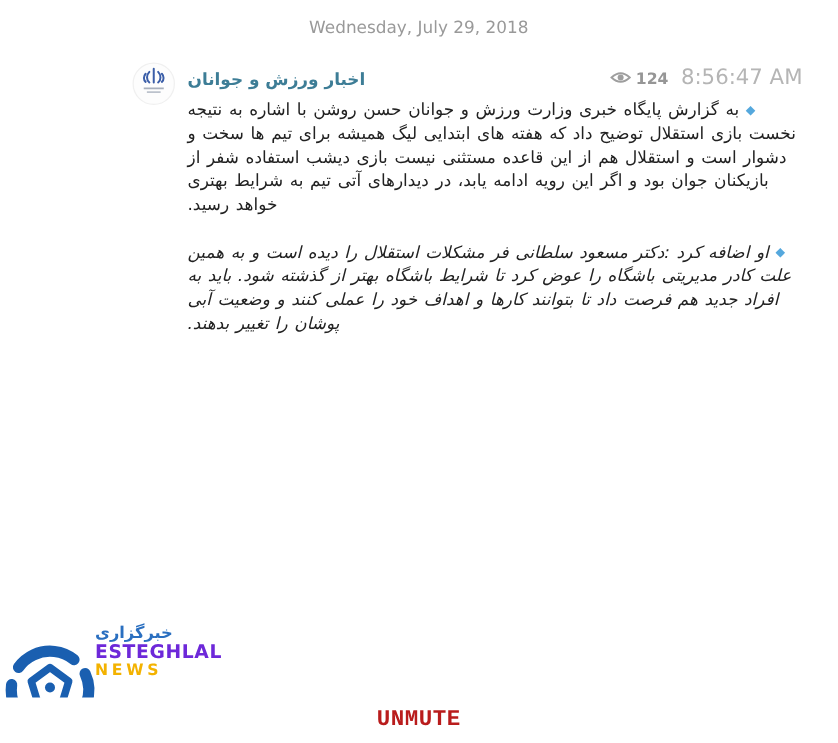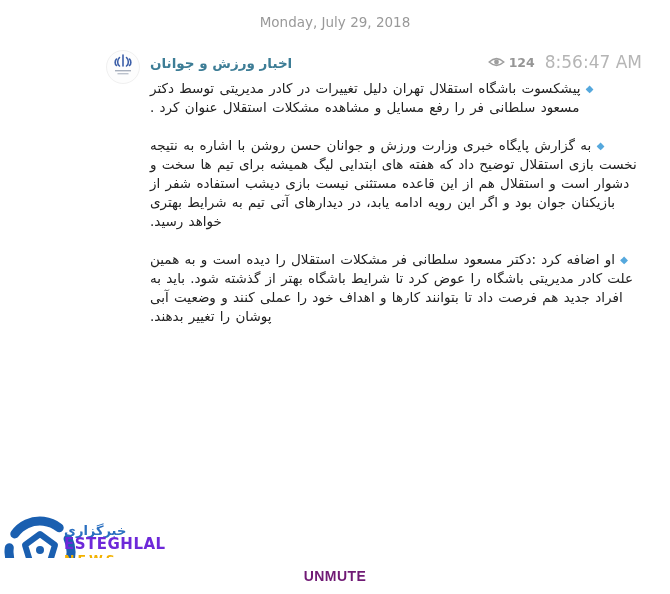--- a/index.html
+++ b/index.html
@@ -39,48 +39,48 @@
   .eye-icon svg{display:block;}
   
   .msg-text{margin-top:9px;width:487px;}
   .para{
     direction:rtl;            
     text-align:left;          
     unicode-bidi:plaintext;
     font-size:13.5px;line-height:19px;color:#222222;
     margin:0 0 19px 0;word-spacing:1px;
   }
-  .para:last-child{margin-bottom:0;}
+  .para:last-child{margin-bottom:0;font-style:italic;}
   .diamond{color:#55a8dd;font-size:10px;vertical-align:1px;letter-spacing:2px;}
   
   .watermark{
     position:absolute;left:2px;bottom:4px;
-    display:flex;align-items:center;gap:0;user-select:none;
+    display:flex;gap:12px;user-select:none;
   }
   .wm-ball{width:76px;height:76px;}
   .wm-text{display:flex;flex-direction:column;line-height:1.05;margin-left:-14px;margin-top:-14px;}
   .wm-fa{color:#2a6fc0;font-weight:bold;font-size:13px;direction:rtl;text-align:left;}
   .wm-en1{color:#6d28d9;font-weight:bold;font-size:15px;letter-spacing:0.5px;}
   .wm-en2{color:#f3b200;font-weight:bold;font-size:12.5px;letter-spacing:3px;}
   
   .footer{
     position:absolute;bottom:0;left:0;width:100%;height:36px;
     display:flex;align-items:center;justify-content:center;background:#ffffff;
   }
   .unmute-btn{
     background:none;border:none;cursor:pointer;
-    color:#701a75;font-weight:bold;font-size:14px;letter-spacing:0.4px;
-    font-family:Liberation Sans, sans-serif;
+    color:#b91c1c;font-weight:bold;font-size:18px;letter-spacing:0.4px;
+    font-family:Liberation Mono, monospace;
   }
 </style>
 </head>
 <body>
 
 <div class="date-header">
-  <span>Monday, July 29, 2018</span>
+  <span>Wednesday, July 29, 2018</span>
 </div>
 
 <div class="message">
   <div class="avatar">
     <span>
       <svg width="30" height="30" viewBox="0 0 30 30">
         <g stroke="#3b5ea8" stroke-width="1.6" fill="none" stroke-linecap="round">
           <path d="M15 5 v11"></path>
           <path d="M11.5 7.5 c-2.5 2.5 -2.5 6.5 0 8.5"></path>
           <path d="M18.5 7.5 c2.5 2.5 2.5 6.5 0 8.5"></path>
@@ -103,21 +103,20 @@
               <path d="M1.2 6 Q8.5 -0.8 15.8 6 Q8.5 12.8 1.2 6 Z" fill="none" stroke="#9e9e9e" stroke-width="1.5"></path>
               <circle cx="8.5" cy="6" r="2.4" fill="#9e9e9e"></circle>
             </svg>
           </span>
           <span class="views">124</span>
         </span>
         <span class="time">8:56:47 AM</span>
       </span>
     </div>
     <div class="msg-text">
-        <div class="para"><span class="diamond">◆</span> پیشکسوت باشگاه استقلال تهران دلیل تغییرات در کادر مدیریتی توسط دکتر مسعود سلطانی فر را رفع مسایل و مشاهده مشکلات استقلال عنوان کرد .</div>
         <div class="para"><span class="diamond">◆</span> به گزارش پایگاه خبری وزارت ورزش و جوانان حسن روشن با اشاره به نتیجه نخست بازی استقلال توضیح داد که هفته های ابتدایی لیگ همیشه برای تیم ها سخت و دشوار است و استقلال هم از این قاعده مستثنی نیست بازی دیشب استفاده شفر از بازیکنان جوان بود و اگر این رویه ادامه یابد، در دیدارهای آتی تیم به شرایط بهتری خواهد رسید.</div>
         <div class="para"><span class="diamond">◆</span> او اضافه کرد :دکتر مسعود سلطانی فر مشکلات استقلال را دیده است و به همین علت کادر مدیریتی باشگاه را عوض کرد تا شرایط باشگاه بهتر از گذشته شود. باید به افراد جدید هم فرصت داد تا بتوانند کارها و اهداف خود را عملی کنند و وضعیت آبی پوشان را تغییر بدهند.</div>
       </div>
   </div>
 </div>
 
 <div class="watermark">
   <span class="wm-ball">
     <svg width="76" height="76" viewBox="0 0 76 76">
       <g transform="rotate(-25 38 38)">

